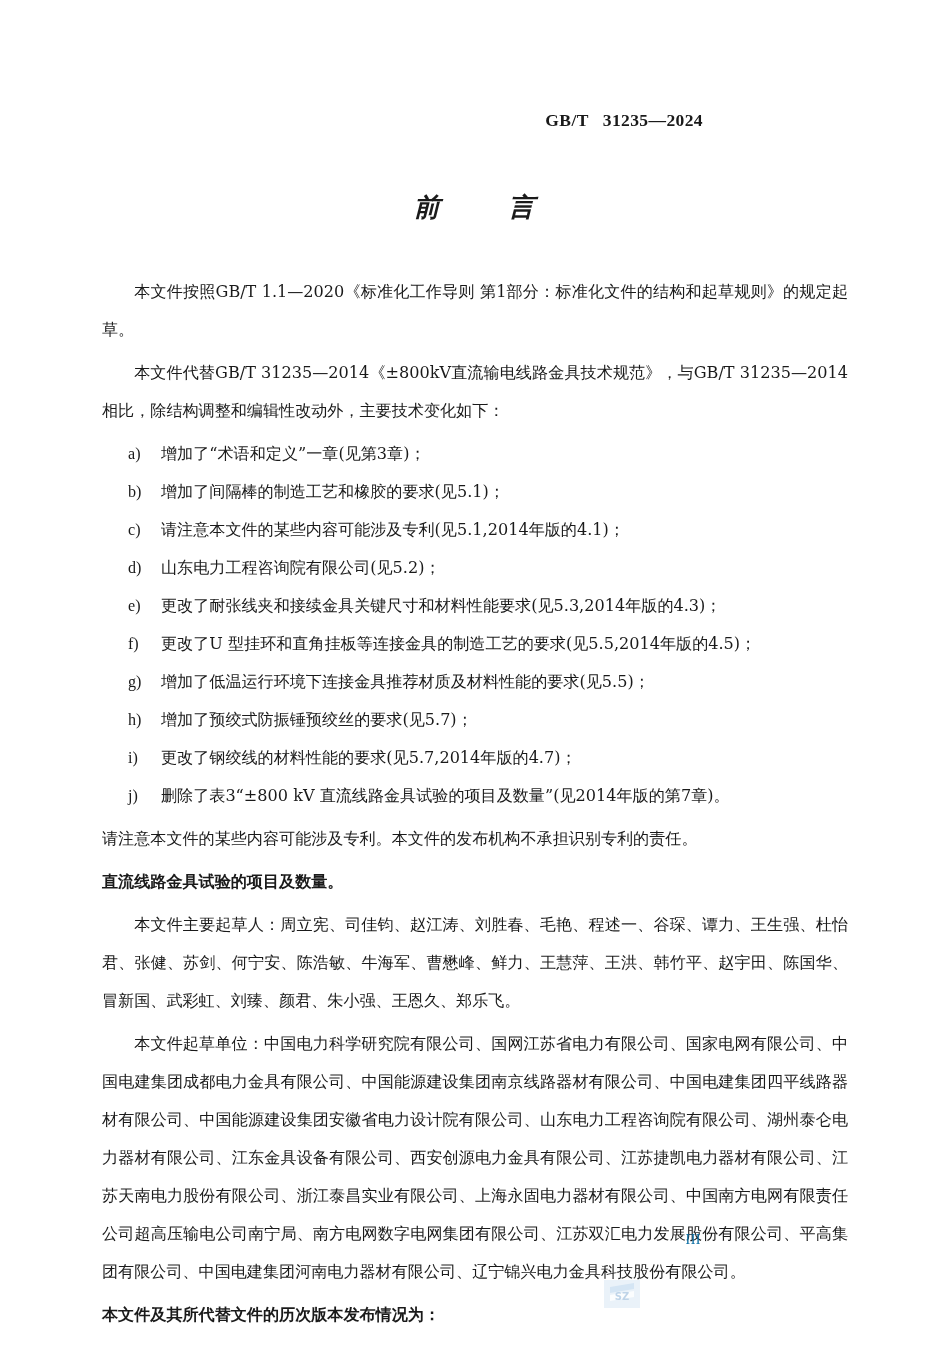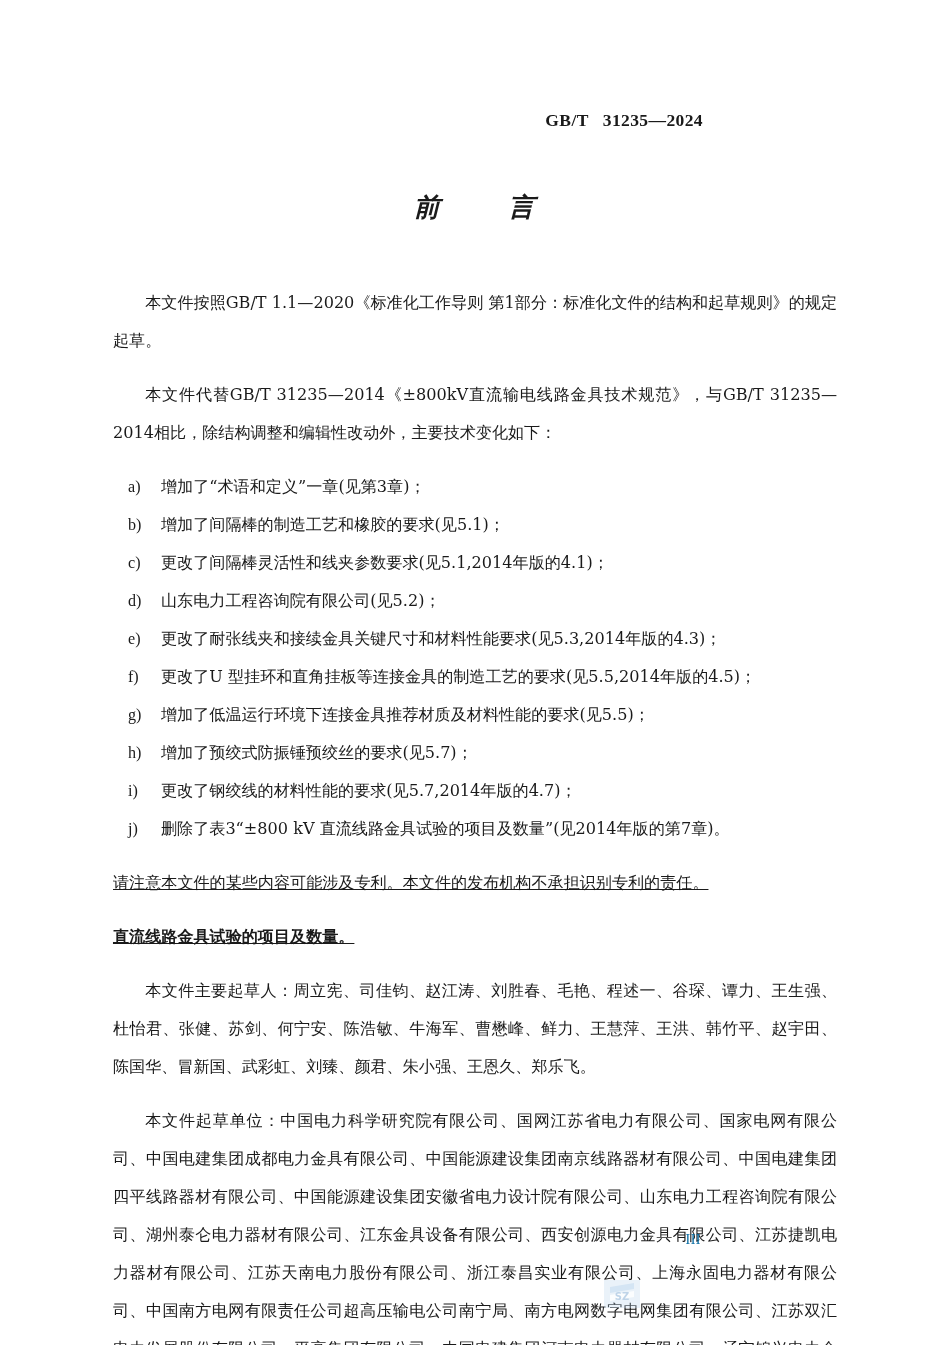--- a/index.html
+++ b/index.html
@@ -56,29 +56,28 @@
     top: 268px;
     left: 97px;
     width: 756px;
     font-size: 16.1px;
     line-height: 38px;
     text-align: justify;
     text-justify: inter-ideograph;
   }
 
   p {
-    margin: 16px;
+    margin: 5px;
   }
 
   .p-indent {
     text-indent: 2em;
   }
   .p-flush {
     text-indent: 0;
-    text-decoration: underline;
   }
   .bold {
     font-weight: bold;
   }
 
   
   .list {
     margin: 0;
     padding: 0;
     list-style: none;
@@ -141,21 +140,21 @@
       <li class="list-item">
         <span class="list-marker">a)</span>
         <span class="list-text">增加了“术语和定义”一章(见第3章)；</span>
       </li>
       <li class="list-item">
         <span class="list-marker">b)</span>
         <span class="list-text">增加了间隔棒的制造工艺和橡胶的要求(见5.1)；</span>
       </li>
       <li class="list-item">
         <span class="list-marker">c)</span>
-        <span class="list-text">更改了间隔棒灵活性和线夹参数要求(见5.1,2014年版的4.1)；</span>
+        <span class="list-text">请注意本文件的某些内容可能涉及专利(见5.1,2014年版的4.1)；</span>
       </li>
       <li class="list-item">
         <span class="list-marker">d)</span>
         <span class="list-text">山东电力工程咨询院有限公司(见5.2)；</span>
       </li>
       <li class="list-item">
         <span class="list-marker">e)</span>
         <span class="list-text">更改了耐张线夹和接续金具关键尺寸和材料性能要求(见5.3,2014年版的4.3)；</span>
       </li>
       <li class="list-item">

